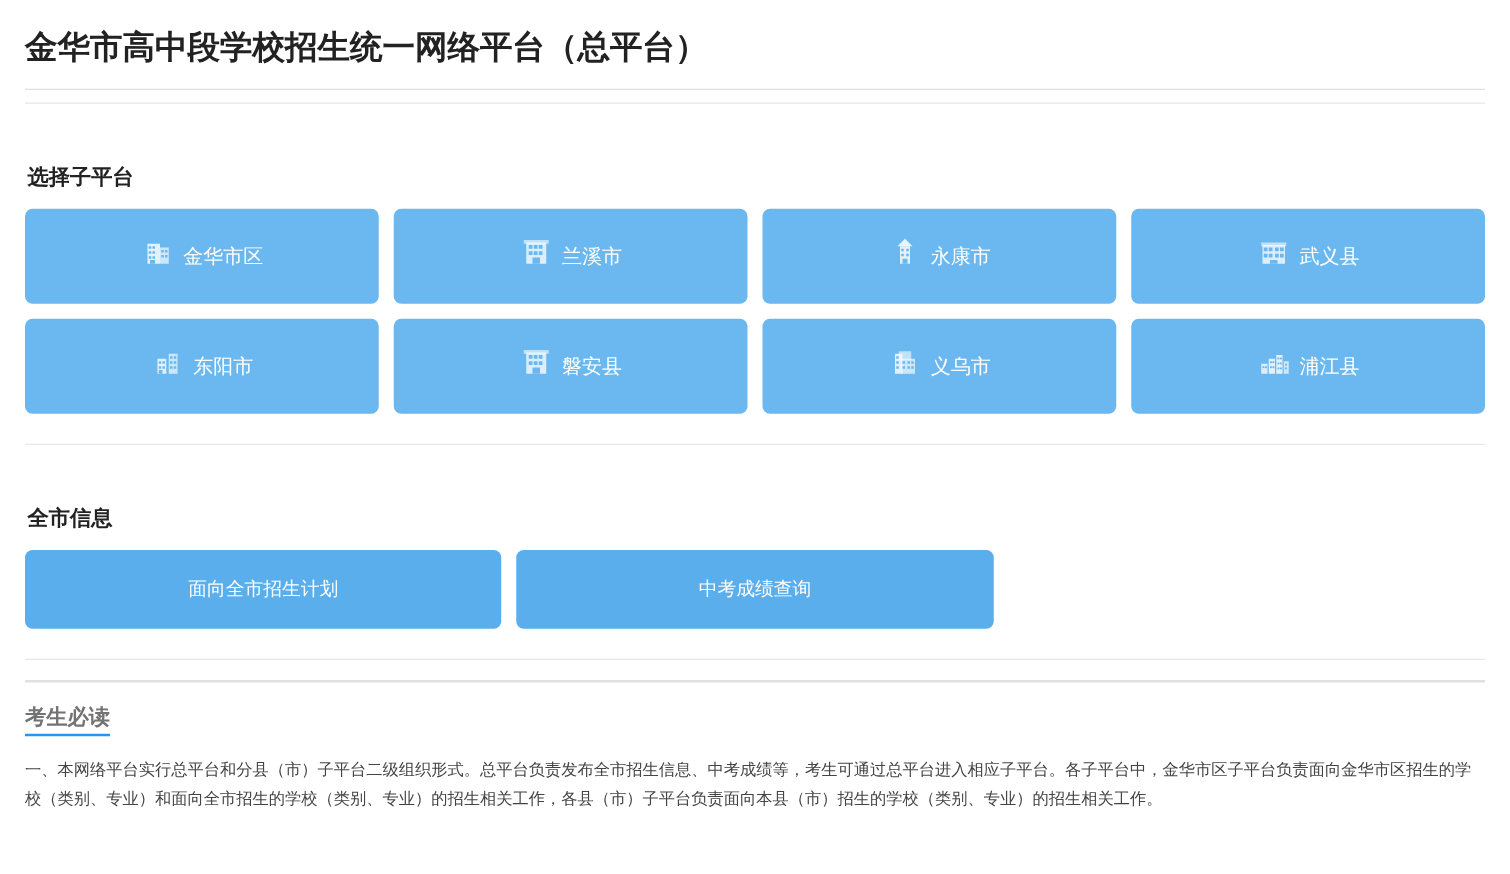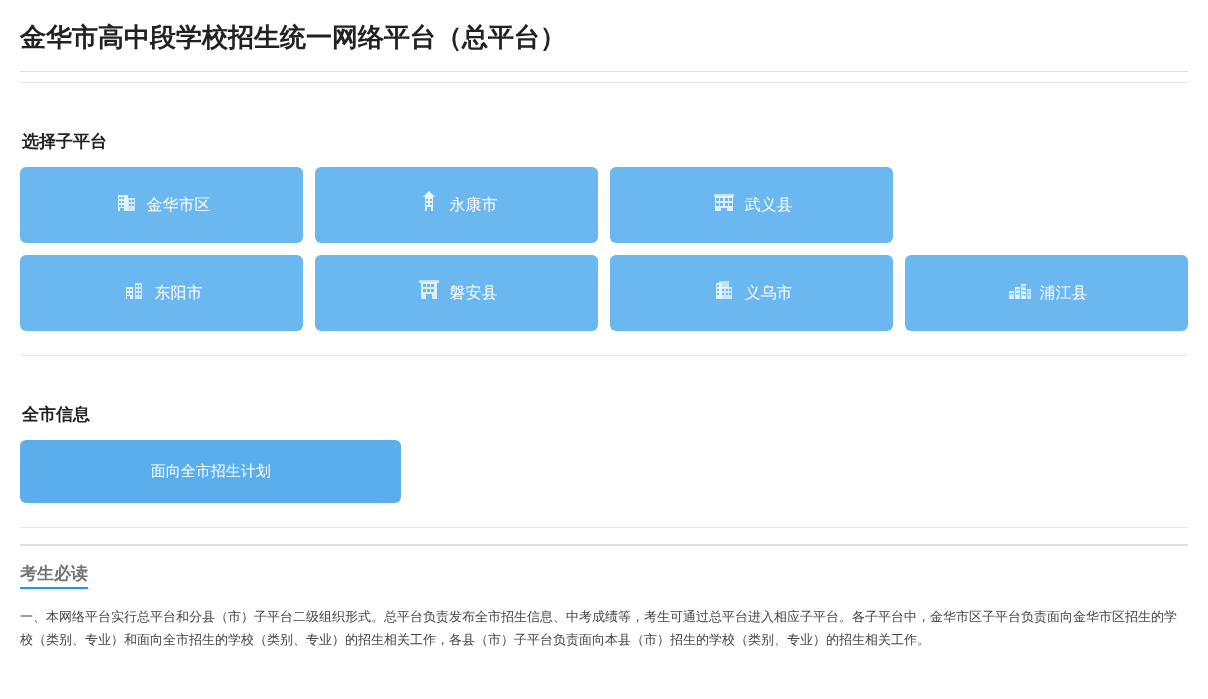--- a/index.html
+++ b/index.html
@@ -87,20 +87,21 @@
       margin-bottom: 10px;
       border-bottom: 2px solid #2196F3;
       display: inline-block;
       padding-bottom: 2px;
     }
     .must-read-content {
       font-size: 13px;
       color: #444;
       line-height: 1.8;
       padding-top: 6px;
+      font-family: Liberation Mono, monospace;
     }
     .divider {
       border: none;
       border-top: 1px solid #e8e8e8;
       margin: 10px 0 16px 0;
     }
   </style>
 </head>
 <body>
 
@@ -126,20 +127,36 @@
             <rect x="9" y="16" width="2" height="2" fill="#6bb8f0"></rect>
             <rect x="7" y="19" width="4" height="3" fill="#6bb8f0"></rect>
             <rect x="15" y="9" width="7" height="13" fill="white" opacity="0.7"></rect>
             <rect x="16" y="11" width="2" height="2" fill="#6bb8f0"></rect>
             <rect x="19" y="11" width="2" height="2" fill="#6bb8f0"></rect>
             <rect x="16" y="15" width="2" height="2" fill="#6bb8f0"></rect>
             <rect x="19" y="15" width="2" height="2" fill="#6bb8f0"></rect>
           </svg>
         </span>
         <span>金华市区</span>
+      </button>
+      <button class="platform-btn">
+        <span class="btn-icon">
+          <svg width="26" height="26" viewBox="0 0 26 26" fill="none">
+            <rect x="5" y="5" width="16" height="17" fill="white" opacity="0.8"></rect>
+            <rect x="7" y="7" width="3" height="3" fill="#6bb8f0"></rect>
+            <rect x="11" y="7" width="3" height="3" fill="#6bb8f0"></rect>
+            <rect x="15" y="7" width="3" height="3" fill="#6bb8f0"></rect>
+            <rect x="7" y="12" width="3" height="3" fill="#6bb8f0"></rect>
+            <rect x="11" y="12" width="3" height="3" fill="#6bb8f0"></rect>
+            <rect x="15" y="12" width="3" height="3" fill="#6bb8f0"></rect>
+            <rect x="10" y="17" width="6" height="5" fill="#6bb8f0"></rect>
+            <rect x="3" y="3" width="20" height="3" fill="white" opacity="0.6"></rect>
+          </svg>
+        </span>
+        <span>兰溪市</span>
       </button>
       <button class="platform-btn">
         <span class="btn-icon">
           <svg width="26" height="26" viewBox="0 0 26 26" fill="none">
             <rect x="9" y="8" width="8" height="14" fill="white" opacity="0.85"></rect>
             <rect x="10" y="10" width="2" height="2" fill="#6bb8f0"></rect>
             <rect x="14" y="10" width="2" height="2" fill="#6bb8f0"></rect>
             <rect x="10" y="14" width="2" height="2" fill="#6bb8f0"></rect>
             <rect x="14" y="14" width="2" height="2" fill="#6bb8f0"></rect>
             <rect x="11" y="18" width="4" height="4" fill="#6bb8f0"></rect>
@@ -251,20 +268,21 @@
       </button>
     </div>
   </div>
 
   <hr class="divider">
 
   <div class="section">
     <div class="section-title">全市信息</div>
     <div class="info-grid">
       <button class="info-btn">面向全市招生计划</button>
+      <button class="info-btn">中考成绩查询</button>
     </div>
   </div>
 
   <hr class="divider">
 
   <div class="must-read-section">
     <div class="must-read-title">考生必读</div>
     <div class="must-read-content">一、本网络平台实行总平台和分县（市）子平台二级组织形式。总平台负责发布全市招生信息、中考成绩等，考生可通过总平台进入相应子平台。各子平台中，金华市区子平台负责面向金华市区招生的学校（类别、专业）和面向全市招生的学校（类别、专业）的招生相关工作，各县（市）子平台负责面向本县（市）招生的学校（类别、专业）的招生相关工作。</div>
   </div>
 

